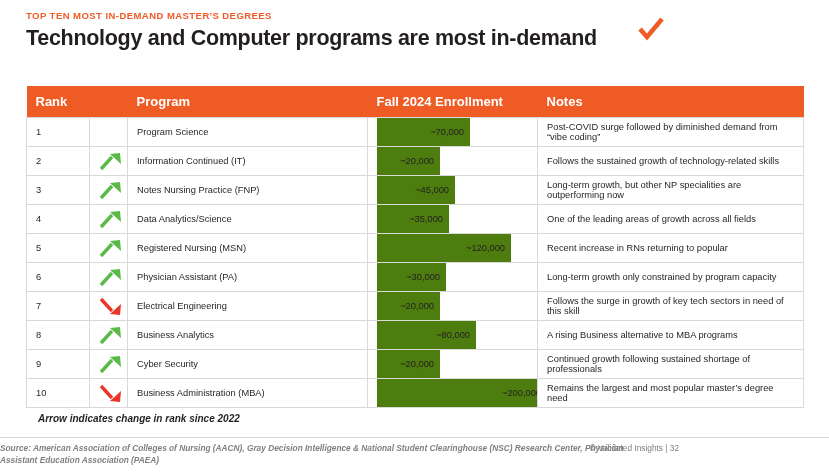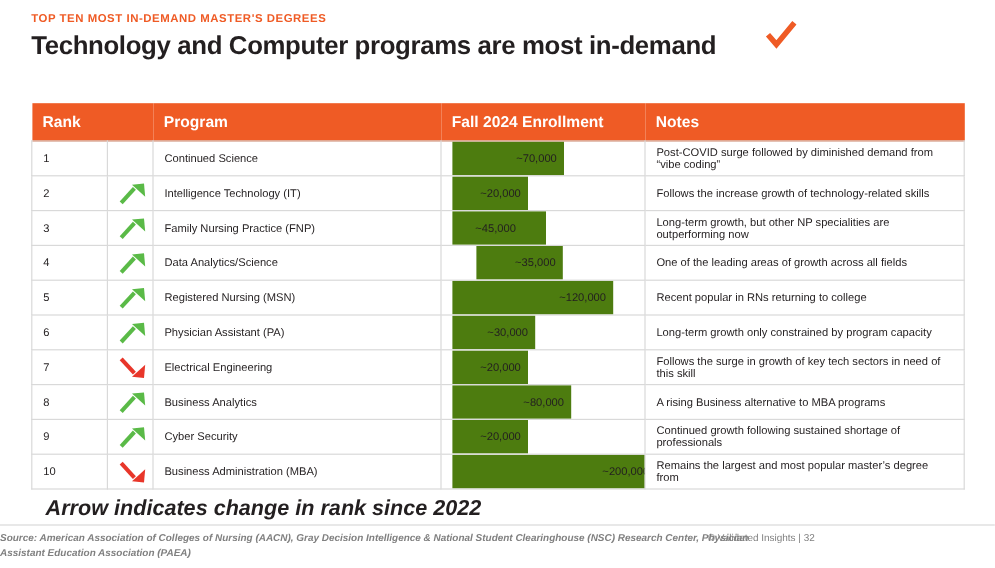--- a/index.html
+++ b/index.html
@@ -148,21 +148,21 @@
     display: inline-block;
     width: 22px;
     height: 18px;
     vertical-align: middle;
   }
   
   .arrow-note {
     position: absolute;
     left: 38px;
     top: 413px;
-    font-size: 18px;
+    font-size: 10px;
     font-style: italic;
     font-weight: bold;
     color: #231f20;
   }
   .source-rule {
     position: absolute;
     left: 0;
     top: 437px;
     width: 829px;
     height: 1px;
@@ -220,83 +220,83 @@
         <th colspan="2">Rank</th>
         <th>Program</th>
         <th class="enroll-head">Fall 2024 Enrollment</th>
         <th>Notes</th>
       </tr>
     </thead>
     <tbody id="tbody">
         <tr>
           <td class="rank">1</td>
           <td class="arrow"></td>
-          <td class="program">Continued Science</td>
+          <td class="program">Program Science</td>
           <td class="enroll">
             <div class="bar" style="width: 93px;">
               <span>~70,000</span>
             </div>
           </td>
           <td class="notes">Post-COVID surge followed by diminished demand from “vibe coding”</td>
         </tr>
         <tr>
           <td class="rank">2</td>
           <td class="arrow"><span class="arrow-up"><svg width="24" height="19" viewBox="0 0 24 19">
                 <path d="M2 17 L13 5" stroke="#5aba47" stroke-width="3.4" fill="none"></path>
                 <path d="M21 1 L22 12 L11 2 Z" fill="#5aba47"></path>
               </svg></span></td>
-          <td class="program">Intelligence Technology (IT)</td>
+          <td class="program">Information Continued (IT)</td>
           <td class="enroll">
             <div class="bar" style="width: 63px;">
               <span>~20,000</span>
             </div>
           </td>
-          <td class="notes">Follows the increase growth of technology-related skills</td>
+          <td class="notes">Follows the sustained growth of technology-related skills</td>
         </tr>
         <tr>
           <td class="rank">3</td>
           <td class="arrow"><span class="arrow-up"><svg width="24" height="19" viewBox="0 0 24 19">
                 <path d="M2 17 L13 5" stroke="#5aba47" stroke-width="3.4" fill="none"></path>
                 <path d="M21 1 L22 12 L11 2 Z" fill="#5aba47"></path>
               </svg></span></td>
-          <td class="program">Family Nursing Practice (FNP)</td>
-          <td class="enroll">
-            <div class="bar" style="width: 78px; justify-content: center;">
+          <td class="program">Notes Nursing Practice (FNP)</td>
+          <td class="enroll">
+            <div class="bar" style="width: 78px;">
               <span>~45,000</span>
             </div>
           </td>
           <td class="notes">Long-term growth, but other NP specialities are outperforming now</td>
         </tr>
         <tr>
           <td class="rank">4</td>
           <td class="arrow"><span class="arrow-up"><svg width="24" height="19" viewBox="0 0 24 19">
                 <path d="M2 17 L13 5" stroke="#5aba47" stroke-width="3.4" fill="none"></path>
                 <path d="M21 1 L22 12 L11 2 Z" fill="#5aba47"></path>
               </svg></span></td>
           <td class="program">Data Analytics/Science</td>
           <td class="enroll">
-            <div class="bar" style="width: 72px; margin-left: 20px;">
+            <div class="bar" style="width: 72px;">
               <span>~35,000</span>
             </div>
           </td>
           <td class="notes">One of the leading areas of growth across all fields</td>
         </tr>
         <tr>
           <td class="rank">5</td>
           <td class="arrow"><span class="arrow-up"><svg width="24" height="19" viewBox="0 0 24 19">
                 <path d="M2 17 L13 5" stroke="#5aba47" stroke-width="3.4" fill="none"></path>
                 <path d="M21 1 L22 12 L11 2 Z" fill="#5aba47"></path>
               </svg></span></td>
           <td class="program">Registered Nursing (MSN)</td>
           <td class="enroll">
             <div class="bar" style="width: 134px;">
               <span>~120,000</span>
             </div>
           </td>
-          <td class="notes">Recent popular in RNs returning to college</td>
+          <td class="notes">Recent increase in RNs returning to popular</td>
         </tr>
         <tr>
           <td class="rank">6</td>
           <td class="arrow"><span class="arrow-up"><svg width="24" height="19" viewBox="0 0 24 19">
                 <path d="M2 17 L13 5" stroke="#5aba47" stroke-width="3.4" fill="none"></path>
                 <path d="M21 1 L22 12 L11 2 Z" fill="#5aba47"></path>
               </svg></span></td>
           <td class="program">Physician Assistant (PA)</td>
           <td class="enroll">
             <div class="bar" style="width: 69px;">
@@ -352,21 +352,21 @@
           <td class="arrow"><span class="arrow-down"><svg width="24" height="19" viewBox="0 0 24 19">
                 <path d="M2 2 L13 14" stroke="#e8362a" stroke-width="3.4" fill="none"></path>
                 <path d="M21 18 L22 7 L11 17 Z" fill="#e8362a"></path>
               </svg></span></td>
           <td class="program">Business Administration (MBA)</td>
           <td class="enroll">
             <div class="bar" style="width: 170px;">
               <span>~200,000</span>
             </div>
           </td>
-          <td class="notes">Remains the largest and most popular master’s degree from</td>
+          <td class="notes">Remains the largest and most popular master’s degree need</td>
         </tr>
       </tbody>
   </table>
 
   <div class="arrow-note">Arrow indicates change in rank since 2022</div>
 
   <div class="source-rule"></div>
   <div class="source">Source: American Association of Colleges of Nursing (AACN), Gray Decision Intelligence &amp; National Student Clearinghouse (NSC) Research Center, Physician Assistant Education Association (PAEA)</div>
   <div class="copyright">© Validated Insights | 32</div>
 

